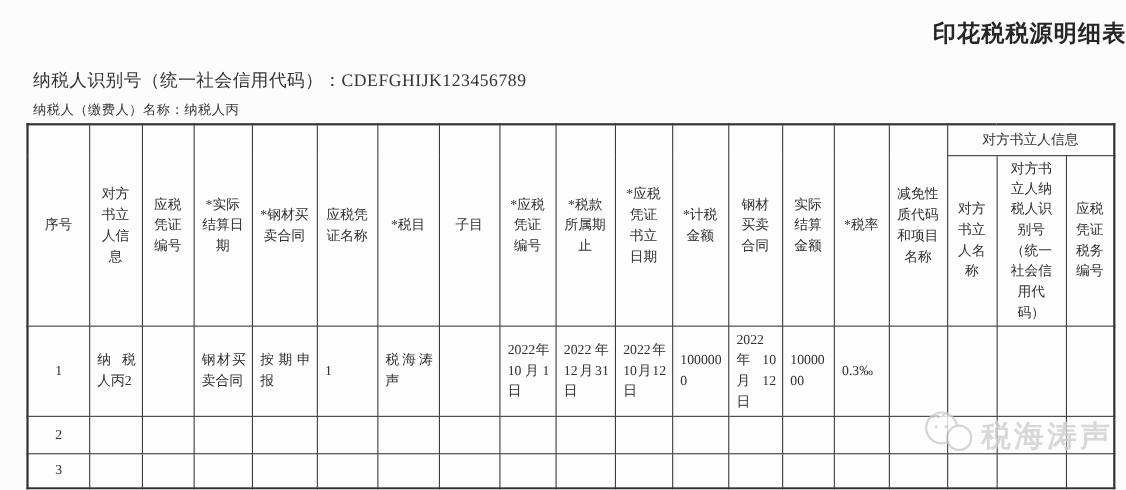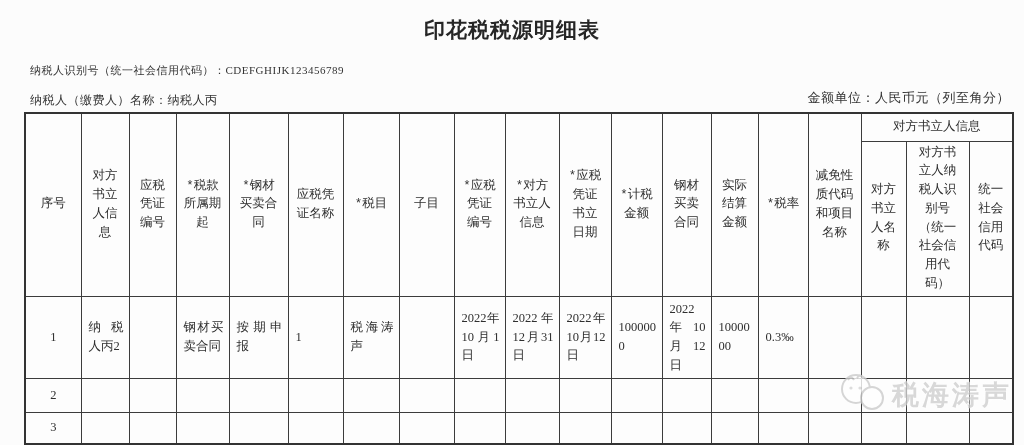--- a/index.html
+++ b/index.html
@@ -10,27 +10,27 @@
     color: #2f2f2f;
     position: relative;
     overflow: hidden;
   }
   .page {
     position: absolute; inset: 0;
     background: #fcfcfc;
   }
   .doc-title {
     position: absolute; top: 16px; left: 0; width: 100%;
-    text-align: center;
+    text-align: right;
     font-size: 21px; font-weight: bold; color: #262626;
     letter-spacing: 1px;
   }
   .info-line-1 {
     position: absolute; top: 63px; left: 30px;
-    font-size: 11px; color: #333;
+    font-size: 16px; color: #333;
     letter-spacing: 0.5px;
   }
   .info-line-2 {
     position: absolute; top: 92px; left: 30px;
     font-size: 12px; color: #333;
     letter-spacing: 0.5px;
     text-align: center;
   }
   .unit-note {
     position: absolute; top: 89px; right: 14px;
@@ -51,21 +51,20 @@
     font-weight: normal;
     color: #2f2f2f;
     vertical-align: middle;
     line-height: 1.5;
     overflow: hidden;
   }
   .tax-table th {
     text-align: center;
     padding: 2px 7px;
     word-break: break-all;
-    font-family: Liberation Mono, monospace;
   }
   .tax-table td {
     text-align: justify;
     text-align-last: left;
     padding: 3px 5px 3px 7px;
     word-break: break-all;
   }
   .tax-table td.c-center {
     text-align: center;
     text-align-last: center;
@@ -93,21 +92,20 @@
 </style>
 </head>
 <body>
 
 <div class="page">
 
   <div class="doc-title">印花税税源明细表</div>
 
   <div class="info-line-1">纳税人识别号（统一社会信用代码）：CDEFGHIJK123456789</div>
   <div class="info-line-2">纳税人（缴费人）名称：纳税人丙</div>
-  <div class="unit-note">金额单位：人民币元（列至角分）</div>
 
   <table class="tax-table">
     <colgroup>
       <col style="width:56px">
         <col style="width:48px">
         <col style="width:47px">
         <col style="width:53px">
       <col style="width:59px">
         <col style="width:55px">
         <col style="width:56px">
@@ -122,39 +120,39 @@
         <col style="width:53px">
       <col style="width:45px">
         <col style="width:63px">
         <col style="width:44px">
     </colgroup>
     <thead>
       <tr class="hdr-top">
         <th rowspan="2">序号</th>
         <th rowspan="2">对方书立人信息</th>
         <th rowspan="2">应税凭证编号</th>
-        <th rowspan="2">*税款所属期起</th>
+        <th rowspan="2">*实际结算日期</th>
         <th rowspan="2">*钢材买卖合同</th>
         <th rowspan="2">应税凭证名称</th>
         <th rowspan="2">*税目</th>
         <th rowspan="2">子目</th>
         <th rowspan="2">*应税凭证编号</th>
-        <th rowspan="2">*对方书立人信息</th>
+        <th rowspan="2">*税款所属期止</th>
         <th rowspan="2">*应税凭证书立日期</th>
         <th rowspan="2">*计税金额</th>
         <th rowspan="2">钢材买卖合同</th>
         <th rowspan="2">实际结算金额</th>
         <th rowspan="2">*税率</th>
         <th rowspan="2">减免性质代码和项目名称</th>
         <th colspan="3">对方书立人信息</th>
       </tr>
       <tr class="hdr-sub">
         <th>对方书立人名称</th>
         <th>对方书立人纳税人识别号（统一社会信用代码）</th>
-        <th>统一社会信用代码</th>
+        <th>应税凭证税务编号</th>
       </tr>
     </thead>
     <tbody>
         <tr>
           <td class="c-center">1</td>
           <td>纳税人丙2</td>
           <td></td>
           <td>钢材买卖合同</td>
           <td>按期申报</td>
           <td>1</td>

